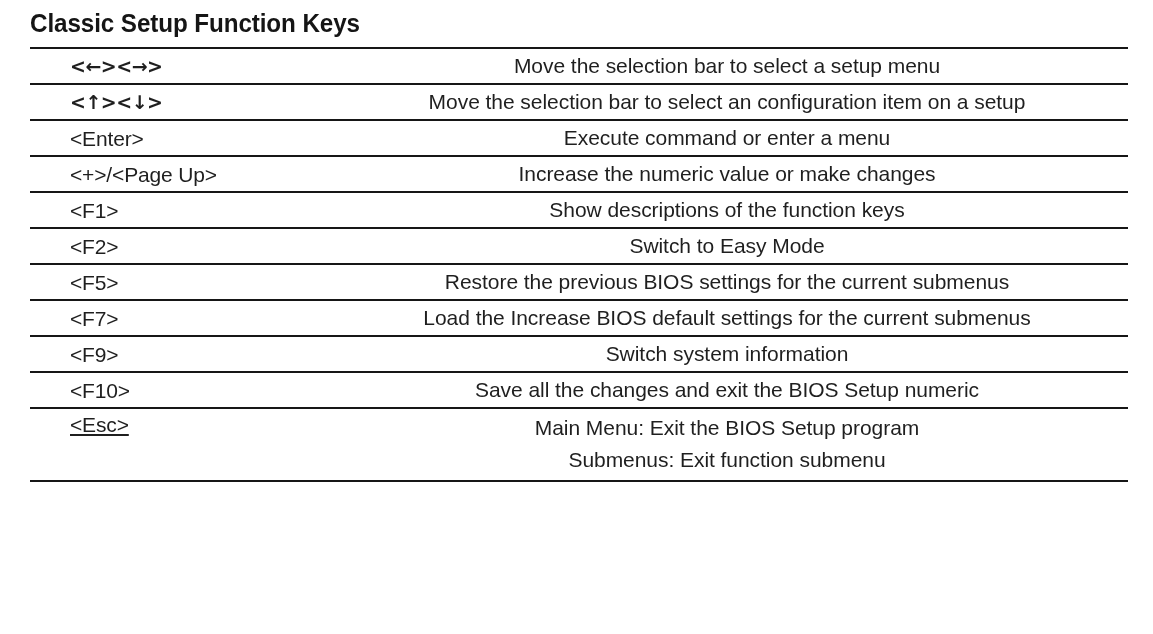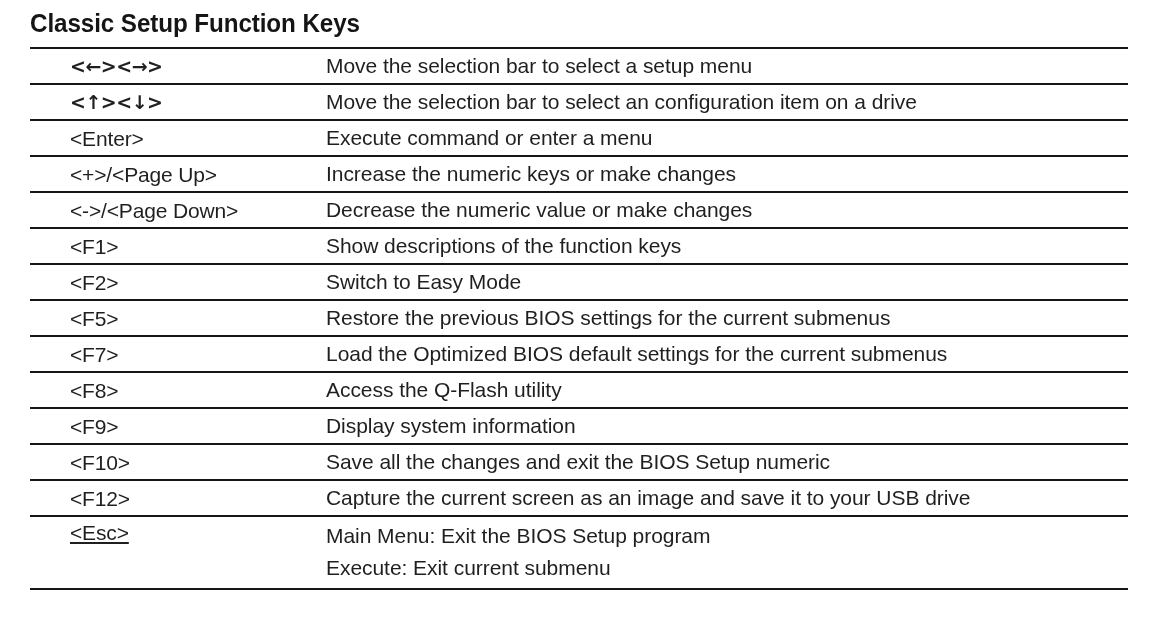--- a/index.html
+++ b/index.html
@@ -69,20 +69,21 @@
   .col-key {
     width: 248px;
     padding-left: 40px !important;
     white-space: nowrap;
     letter-spacing: -0.15px;
   }
 
   .col-desc {
     padding-left: 8px !important;
     letter-spacing: -0.05px;
+    text-align: center;
   }
 
   .row-single td { height: 34px; }
   .row-multi  td { height: 68px; padding-top: 2px !important; }
 
   .desc-line { display: block; line-height: 32px; }
 
   .row-multi .col-key { vertical-align: top; padding-top: 3px !important; text-decoration: underline; }
   .row-multi .col-desc { vertical-align: top; padding-top: 3px !important; margin-left: 28px; }
 
@@ -100,39 +101,33 @@
     <tbody>
         <tr class="row-single">
           <td class="col-key"><span class="arrow-keys">&lt;←&gt;&lt;→&gt;</span></td>
           <td class="col-desc">
             <span class="desc-line">Move the selection bar to select a setup menu</span>
           </td>
         </tr>
         <tr class="row-single">
           <td class="col-key"><span class="arrow-keys">&lt;↑&gt;&lt;↓&gt;</span></td>
           <td class="col-desc">
-            <span class="desc-line">Move the selection bar to select an configuration item on a drive</span>
+            <span class="desc-line">Move the selection bar to select an configuration item on a setup</span>
           </td>
         </tr>
         <tr class="row-single">
           <td class="col-key"><span>&lt;Enter&gt;</span></td>
           <td class="col-desc">
             <span class="desc-line">Execute command or enter a menu</span>
           </td>
         </tr>
         <tr class="row-single">
           <td class="col-key"><span>&lt;+&gt;/&lt;Page Up&gt;</span></td>
           <td class="col-desc">
-            <span class="desc-line">Increase the numeric keys or make changes</span>
-          </td>
-        </tr>
-        <tr class="row-single">
-          <td class="col-key"><span>&lt;-&gt;/&lt;Page Down&gt;</span></td>
-          <td class="col-desc">
-            <span class="desc-line">Decrease the numeric value or make changes</span>
+            <span class="desc-line">Increase the numeric value or make changes</span>
           </td>
         </tr>
         <tr class="row-single">
           <td class="col-key"><span>&lt;F1&gt;</span></td>
           <td class="col-desc">
             <span class="desc-line">Show descriptions of the function keys</span>
           </td>
         </tr>
         <tr class="row-single">
           <td class="col-key"><span>&lt;F2&gt;</span></td>
@@ -142,50 +137,38 @@
         </tr>
         <tr class="row-single">
           <td class="col-key"><span>&lt;F5&gt;</span></td>
           <td class="col-desc">
             <span class="desc-line">Restore the previous BIOS settings for the current submenus</span>
           </td>
         </tr>
         <tr class="row-single">
           <td class="col-key"><span>&lt;F7&gt;</span></td>
           <td class="col-desc">
-            <span class="desc-line">Load the Optimized BIOS default settings for the current submenus</span>
-          </td>
-        </tr>
-        <tr class="row-single">
-          <td class="col-key"><span>&lt;F8&gt;</span></td>
-          <td class="col-desc">
-            <span class="desc-line">Access the Q-Flash utility</span>
+            <span class="desc-line">Load the Increase BIOS default settings for the current submenus</span>
           </td>
         </tr>
         <tr class="row-single">
           <td class="col-key"><span>&lt;F9&gt;</span></td>
           <td class="col-desc">
-            <span class="desc-line">Display system information</span>
+            <span class="desc-line">Switch system information</span>
           </td>
         </tr>
         <tr class="row-single">
           <td class="col-key"><span>&lt;F10&gt;</span></td>
           <td class="col-desc">
             <span class="desc-line">Save all the changes and exit the BIOS Setup numeric</span>
           </td>
         </tr>
-        <tr class="row-single">
-          <td class="col-key"><span>&lt;F12&gt;</span></td>
-          <td class="col-desc">
-            <span class="desc-line">Capture the current screen as an image and save it to your USB drive</span>
-          </td>
-        </tr>
         <tr class="row-multi">
           <td class="col-key"><span>&lt;Esc&gt;</span></td>
           <td class="col-desc">
             <span class="desc-line">Main Menu: Exit the BIOS Setup program</span>
-            <span class="desc-line">Execute: Exit current submenu</span>
+            <span class="desc-line">Submenus: Exit function submenu</span>
           </td>
         </tr>
       </tbody>
   </table>
 
 </div>
 
 </body></html>

